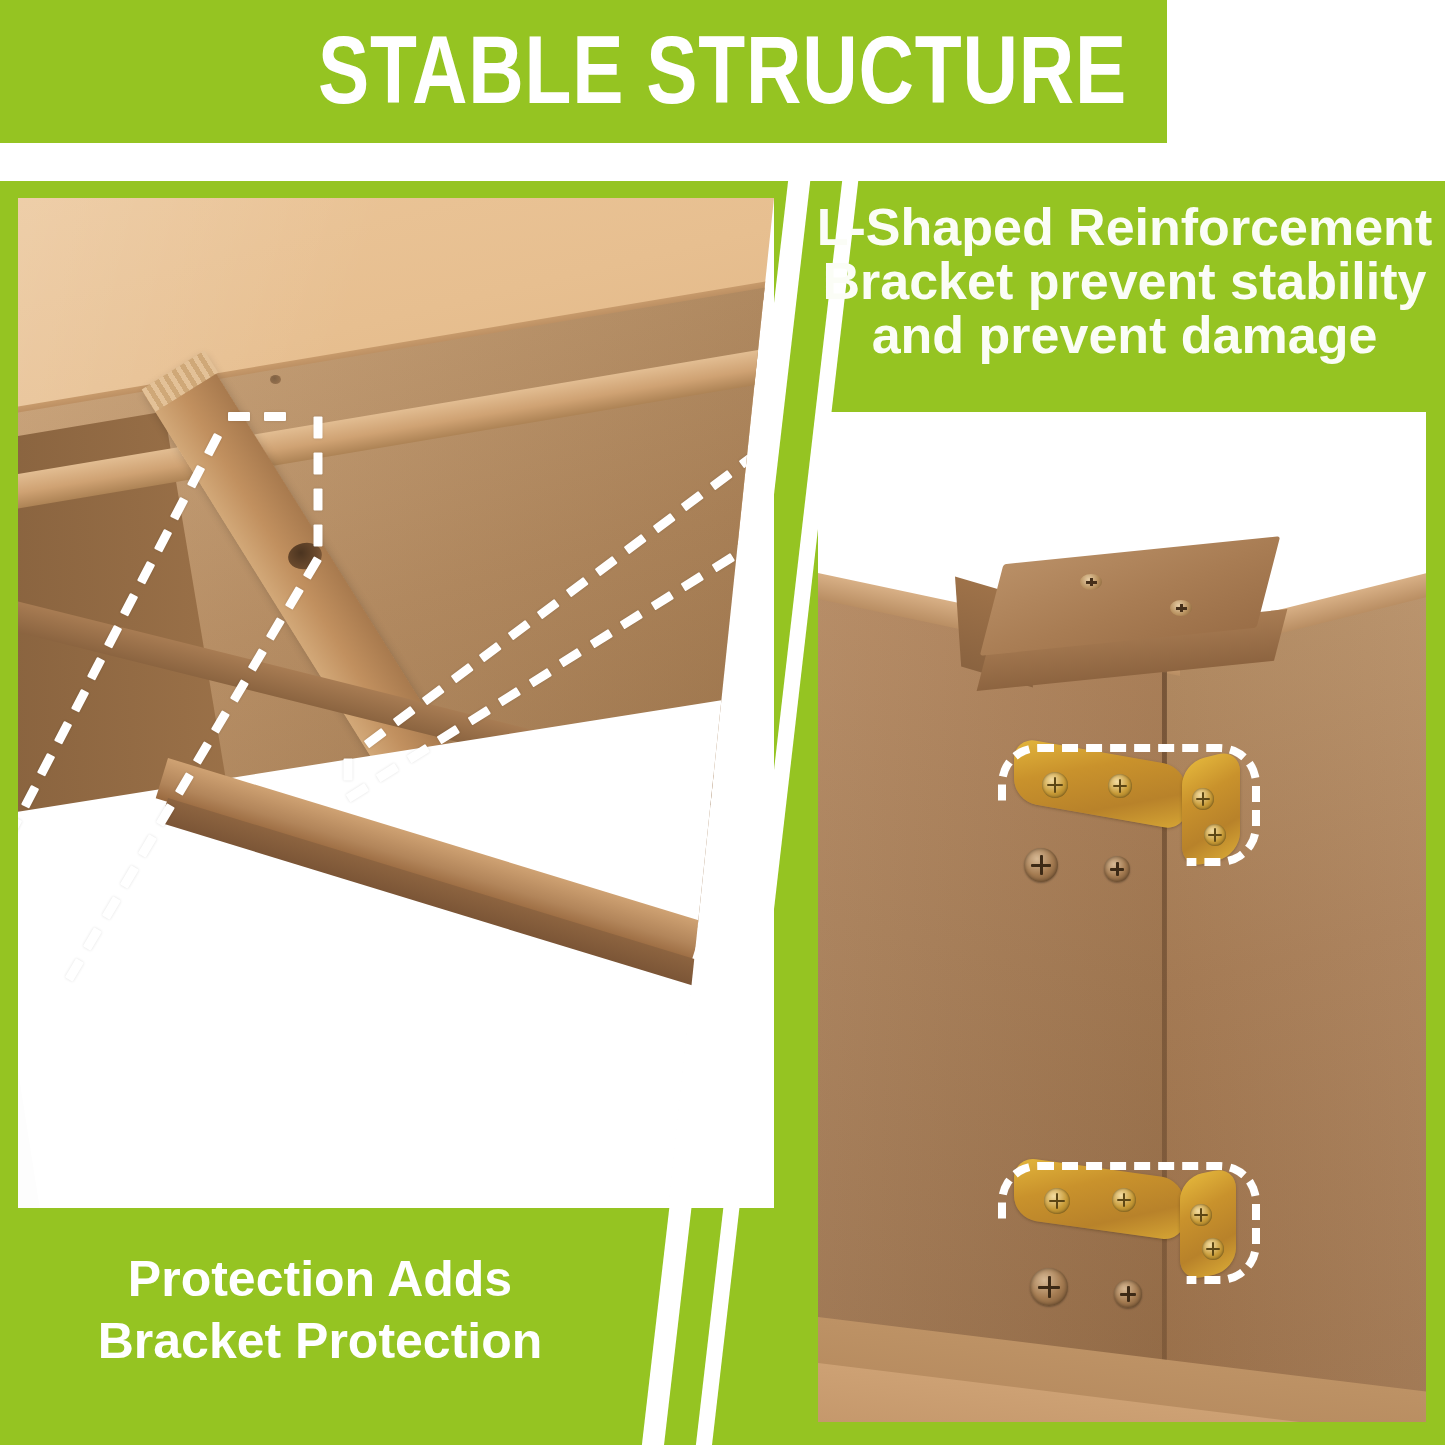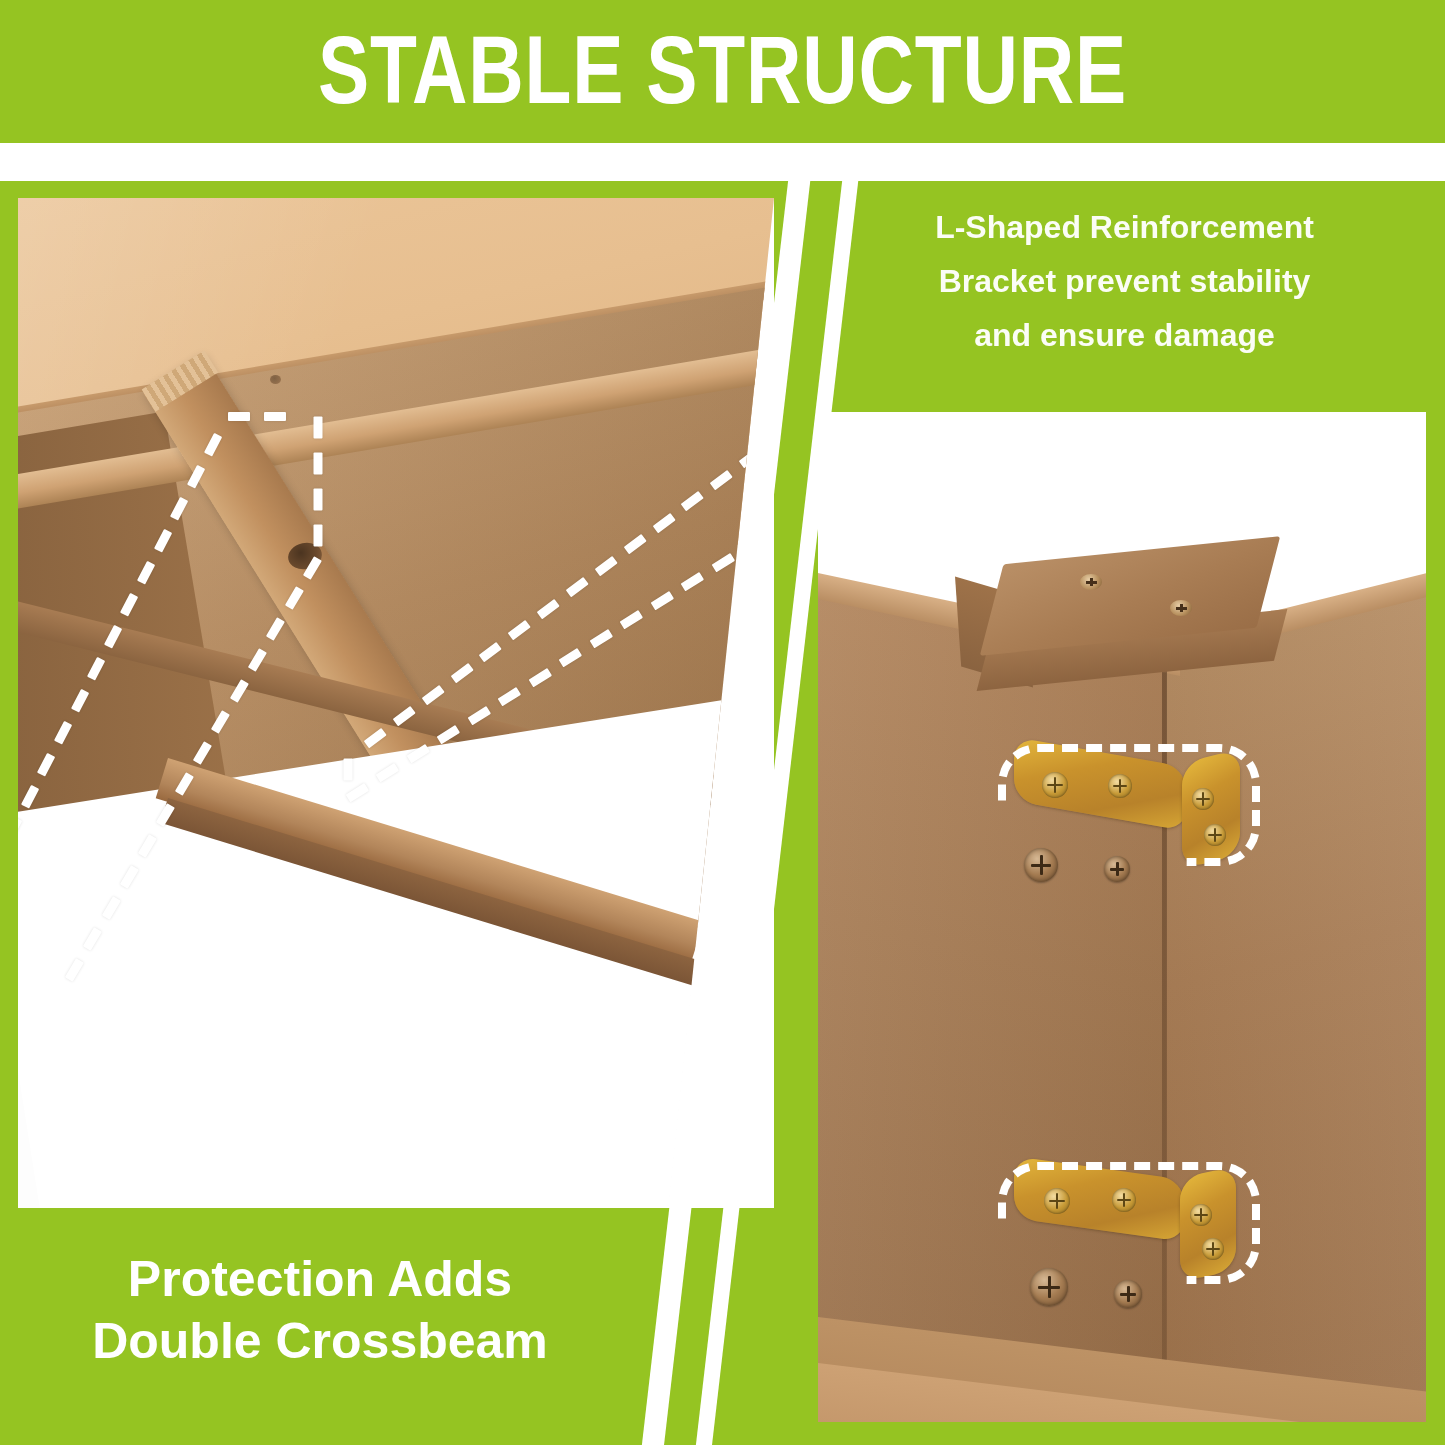--- a/index.html
+++ b/index.html
@@ -4,21 +4,21 @@
 <style>
   html,body{margin:0;padding:0;background:#fff;}
   body{
     width:1445px;height:1445px;overflow:hidden;position:relative;
     font-family:"Liberation Sans","DejaVu Sans",sans-serif;
   }
   .stage{position:absolute;inset:0;background:#ffffff;}
 
   
   .header-band{
-    position:absolute;left:0;top:0;width:1445px;height:143px;
+    position:absolute;left:0;top:0;width:1167px;height:143px;
     background:#95C422;
   }
   .header-title{
     position:absolute;left:0;top:20px;width:1445px;
     text-align:center;color:#ffffff;
     font-weight:bold;font-size:96px;line-height:100px;
     letter-spacing:1px;
     transform:scaleX(.80);transform-origin:50% 50%;
     white-space:nowrap;
   }
@@ -137,21 +137,21 @@
   .left-caption{
     position:absolute;left:0px;top:1248px;width:640px;
     text-align:center;color:#ffffff;font-weight:bold;
     font-size:50px;line-height:62px;
   }
 
   
   .right-heading{
     position:absolute;left:812px;top:200px;width:625px;
     text-align:center;color:#fbfdf6;font-weight:bold;
-    font-size:32px;line-height:54px;
+    font-size:52px;line-height:54px;
   }
   .right-heading div{white-space:nowrap;}
 
   
   .right-photo{
     position:absolute;left:818px;top:412px;width:608px;height:1010px;
     overflow:hidden;background:#ffffff;
   }
   .rp-white{position:absolute;inset:0;background:#ffffff;}
   
@@ -360,27 +360,27 @@
           <div class="dash" style="left: 726.345px; top: 346.633px; width: 22px; height: 9px; transform-origin: 0px 50%; transform: rotate(-32.125deg);"></div>
         </div>
     </div>
   </div>
 
   <div class="stripe stripe-a"></div>
   <div class="stripe stripe-b"></div>
 
   <div class="left-caption">
     <div>Protection Adds</div>
-    <div>Double Crossbeam</div>
+    <div>Bracket Protection</div>
   </div>
 
   <div class="right-heading">
     <div>L-Shaped Reinforcement</div>
     <div>Bracket prevent stability</div>
-    <div>and ensure damage</div>
+    <div>and prevent damage</div>
   </div>
 
   <div class="right-photo">
     <div class="rp-white"></div>
 
     <div class="rp-panel-l"></div>
     <div class="rp-panel-r"></div>
     <div class="rp-top-l"></div>
     <div class="rp-top-r"></div>
     <div class="rp-seam"></div>

